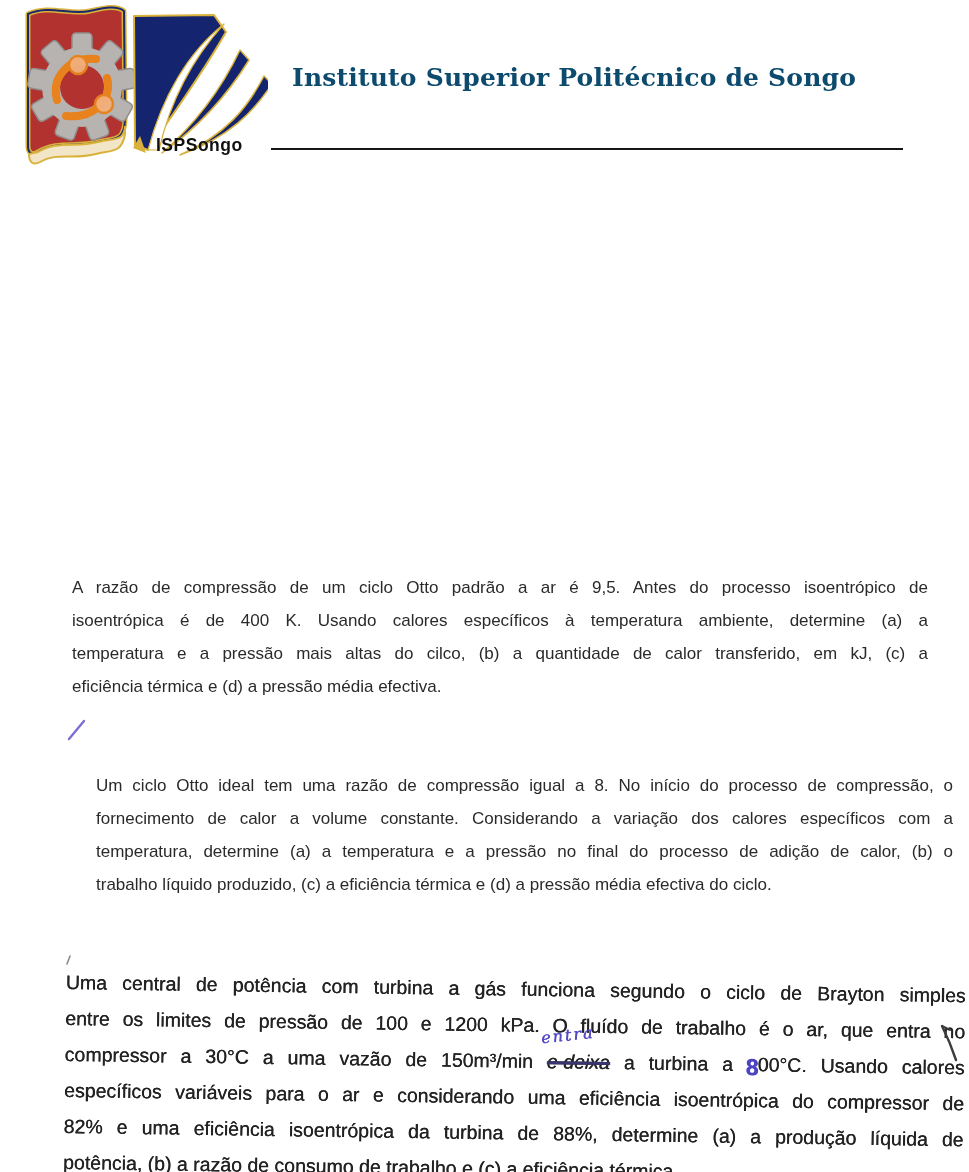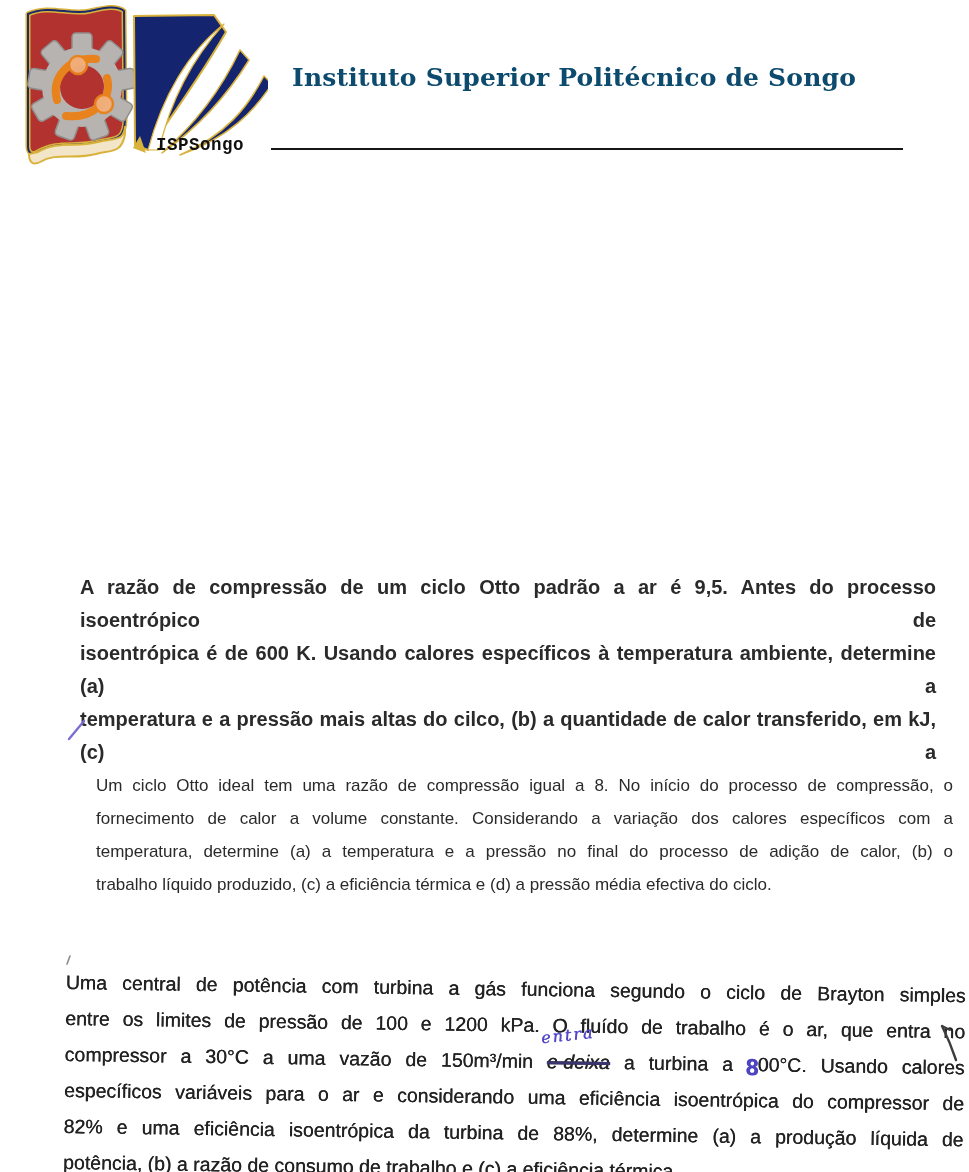--- a/index.html
+++ b/index.html
@@ -4,32 +4,32 @@
 <style>
   html,body{margin:0;padding:0;background:#ffffff;}
   .page{
     position:relative;width:969px;height:1172px;background:#ffffff;overflow:hidden;
     font-family:"Liberation Sans", sans-serif;color:#262626;
   }
   
   .logo-svg{position:absolute;left:12px;top:2px;width:256px;height:172px;}
   .logo-word{
     position:absolute;left:156px;top:135px;width:110px;
-    font-family:Liberation Mono, monospace;font-weight:bold;font-size:17.5px;color:#101010;
+    font-family:Liberation Sans, sans-serif;font-weight:bold;font-size:17.5px;color:#101010;
     letter-spacing:0.5px;
   }
   .inst-title{
     position:absolute;left:292px;top:63px;margin:0;white-space:nowrap;
     font-family:"DejaVu Serif", serif;font-weight:bold;font-size:25px;color:#0c4a6e;
     letter-spacing:0.2px;
   }
   .head-rule{position:absolute;left:271px;top:148px;width:632px;height:2px;background:#161616;}
   
   .para{position:absolute;color:#2a2a2a;}
-  .p1{left:80px;top:571px;width:856px;font-size:20px;line-height:33px;font-weight:bold;}
+  .p1{left:72px;top:571px;width:856px;font-size:17px;line-height:33px;}
   .p2{left:80px;top:769px;width:857px;font-size:17px;line-height:33px;margin-left:16px;}
   .p3{
     left:66px;top:964px;width:900px;font-size:19.5px;line-height:36px;
     transform:rotate(0.85deg);transform-origin:0 0;color:#232323;
     text-shadow:0.3px 0 0 currentColor;
   }
   .jline{text-align:justify;text-align-last:justify;}
   .lline{text-align:left;}
   
   .struckwrap{position:relative;display:inline-block;}
@@ -98,22 +98,23 @@
       <path d="M121,146 L134,151 L128,134 Z" fill="#d9b23c" stroke="none"></path>
     </g>
   </svg>
   <span class="logo-word">ISPSongo</span>
 
   <h1 class="inst-title">Instituto Superior Politécnico de Songo</h1>
   <div class="head-rule"></div>
 
   <div class="para p1">
     <div class="jline">A razão de compressão de um ciclo Otto padrão a ar é 9,5. Antes do processo isoentrópico de</div>
-    <div class="jline">isoentrópica é de 600 K. Usando calores específicos à temperatura ambiente, determine (a) a</div>
+    <div class="jline">isoentrópica é de 400 K. Usando calores específicos à temperatura ambiente, determine (a) a</div>
     <div class="jline">temperatura e a pressão mais altas do cilco, (b) a quantidade de calor transferido, em kJ, (c) a</div>
+    <div class="lline">eficiência térmica e (d) a pressão média efectiva.</div>
   </div>
 
   <svg class="mark tick-blue" viewBox="0 0 22 24" aria-hidden="true">
     <path d="M3,21 L18,3" stroke="#7b6fd4" stroke-width="2.4" stroke-linecap="round" fill="none"></path>
   </svg>
 
   <div class="para p2">
     <div class="jline">Um ciclo Otto ideal tem uma razão de compressão igual a 8. No início do processo de compressão, o</div>
     <div class="jline">fornecimento de calor a volume constante. Considerando a variação dos calores específicos com a</div>
     <div class="jline">temperatura, determine (a) a temperatura e a pressão no final do processo de adição de calor, (b) o</div>

